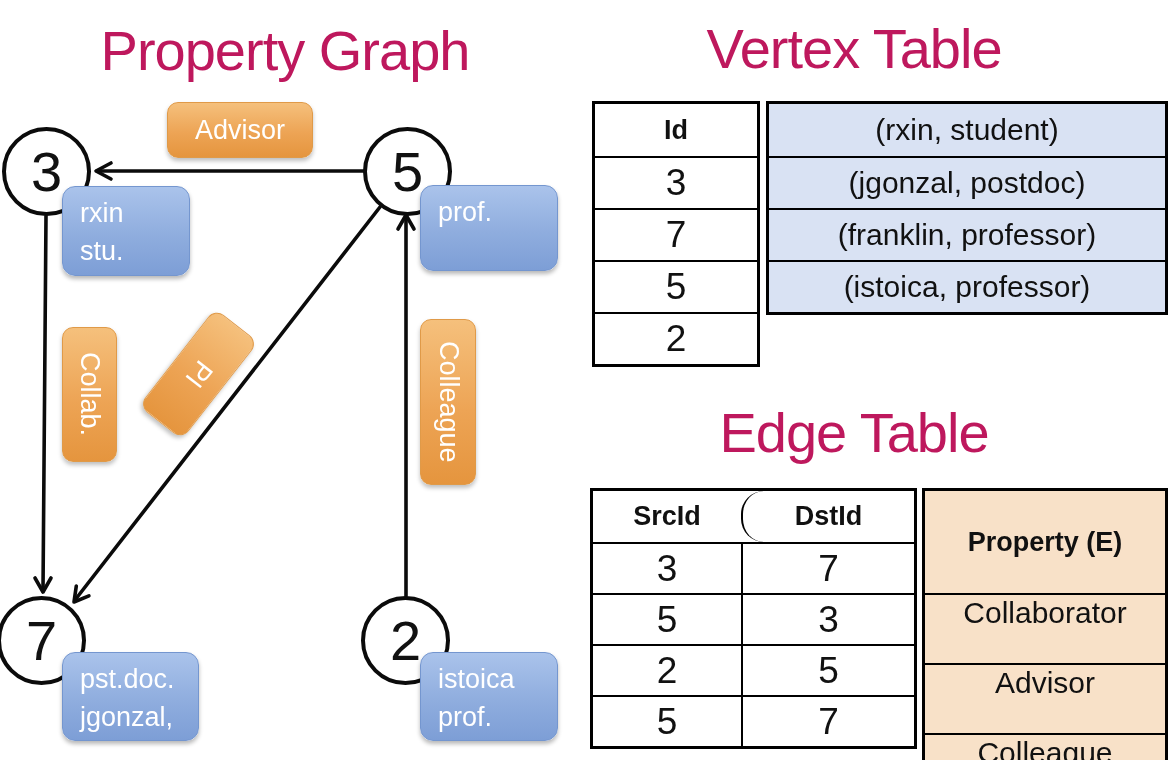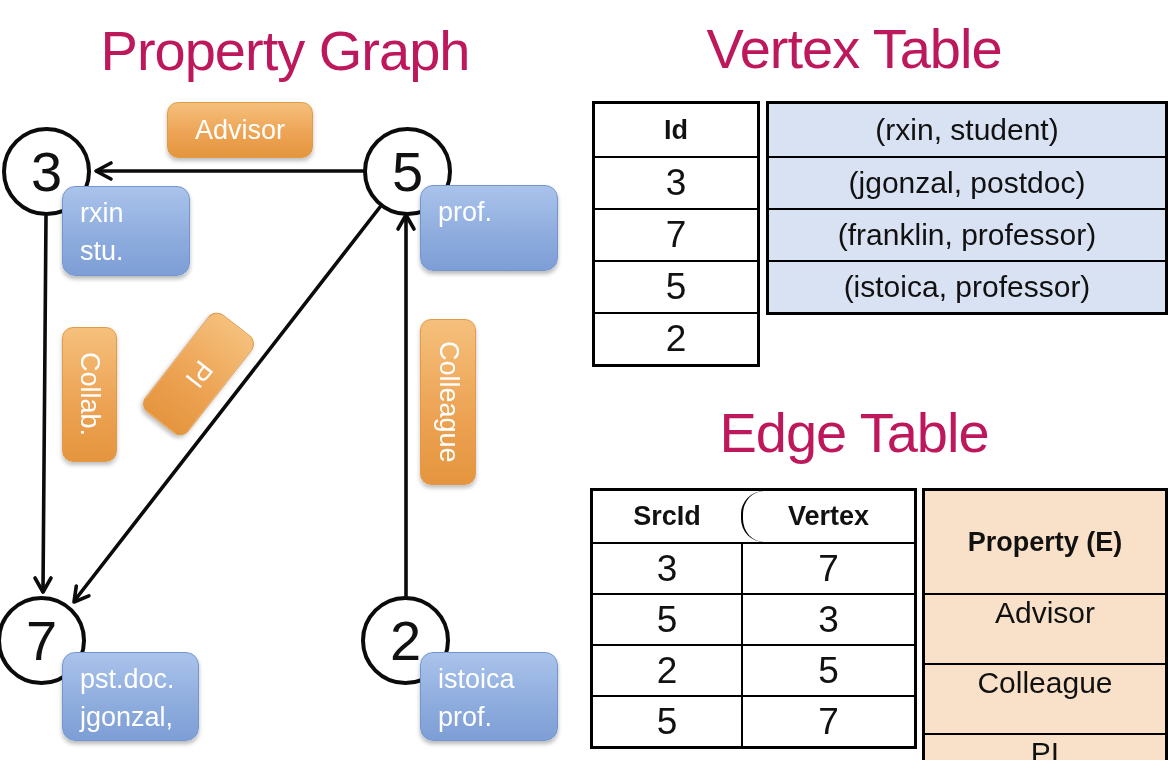--- a/index.html
+++ b/index.html
@@ -159,31 +159,32 @@
     <div class="trow">(rxin, student)</div>
     <div class="trow">(jgonzal, postdoc)</div>
     <div class="trow">(franklin, professor)</div>
     <div class="trow">(istoica, professor)</div>
   </div>
 
   <div class="big-title" style="left:654px; top:400px; width:400px;">Edge Table</div>
 
   <div class="tbox et-ids" style="left:590px; top:488px; width:327px;">
     <div class="cell th">SrcId</div>
-    <div class="cell th">Vertex</div>
+    <div class="cell th">DstId</div>
     <div class="cell">3</div>
     <div class="cell">7</div>
     <div class="cell">5</div>
     <div class="cell">3</div>
     <div class="cell">2</div>
     <div class="cell">5</div>
     <div class="cell">5</div>
     <div class="cell">7</div>
   </div>
 
   <div class="tbox et-prop" style="left:922px; top:488px; width:246px;">
     <div class="trow th">Property (E)</div>
+    <div class="trow">Collaborator</div>
     <div class="trow">Advisor</div>
     <div class="trow">Colleague</div>
     <div class="trow">PI</div>
   </div>
 
 </div>
 
 </body></html>

